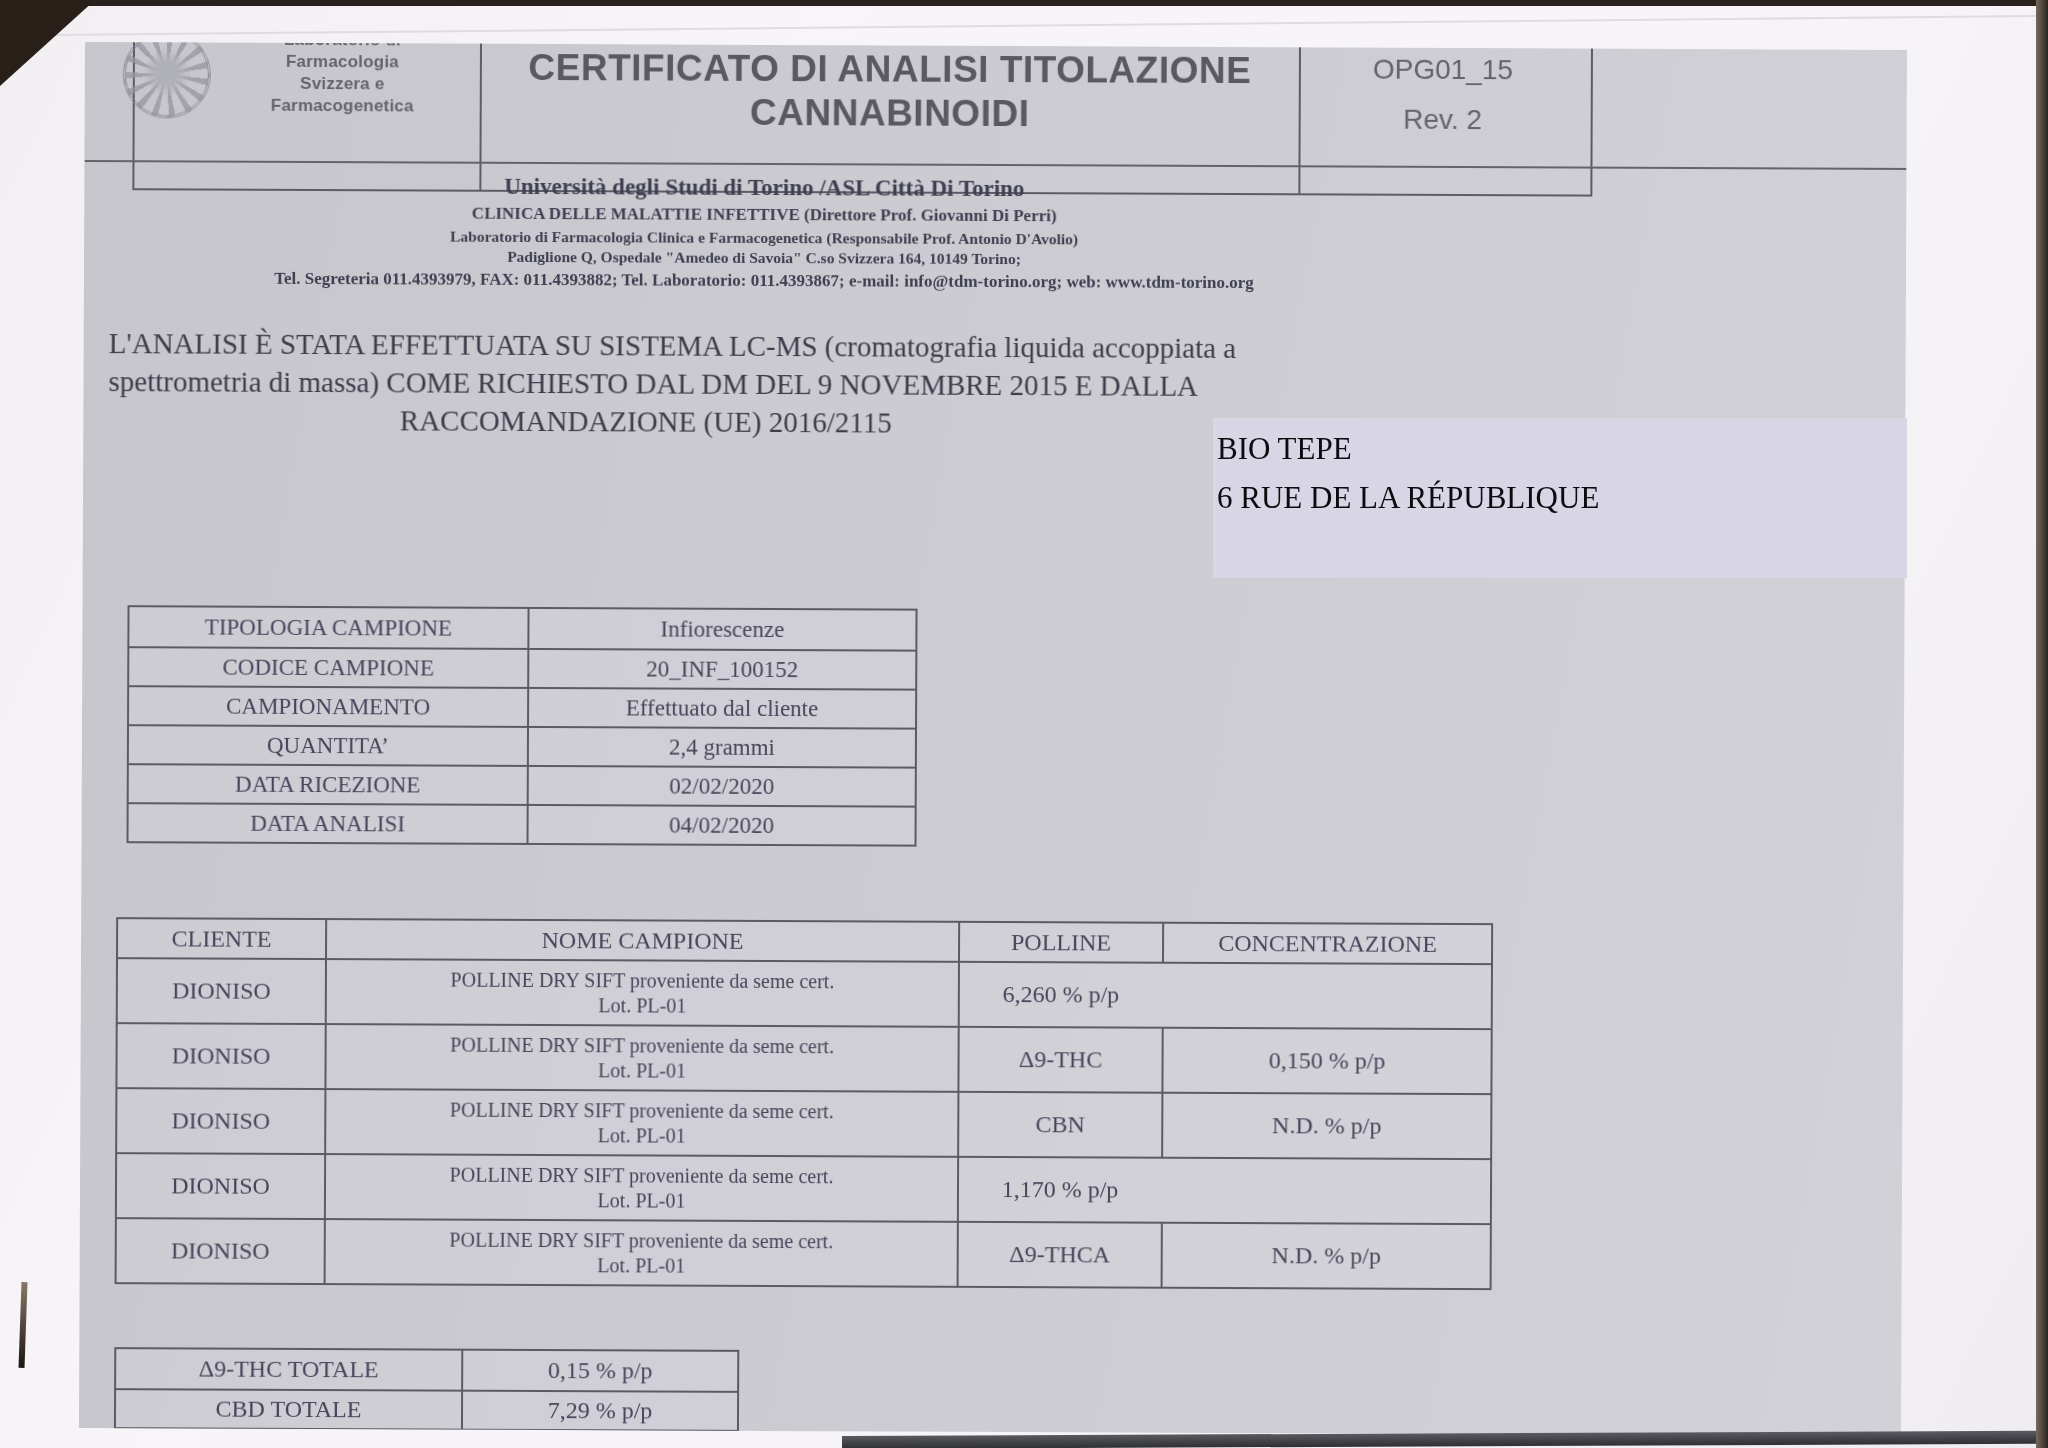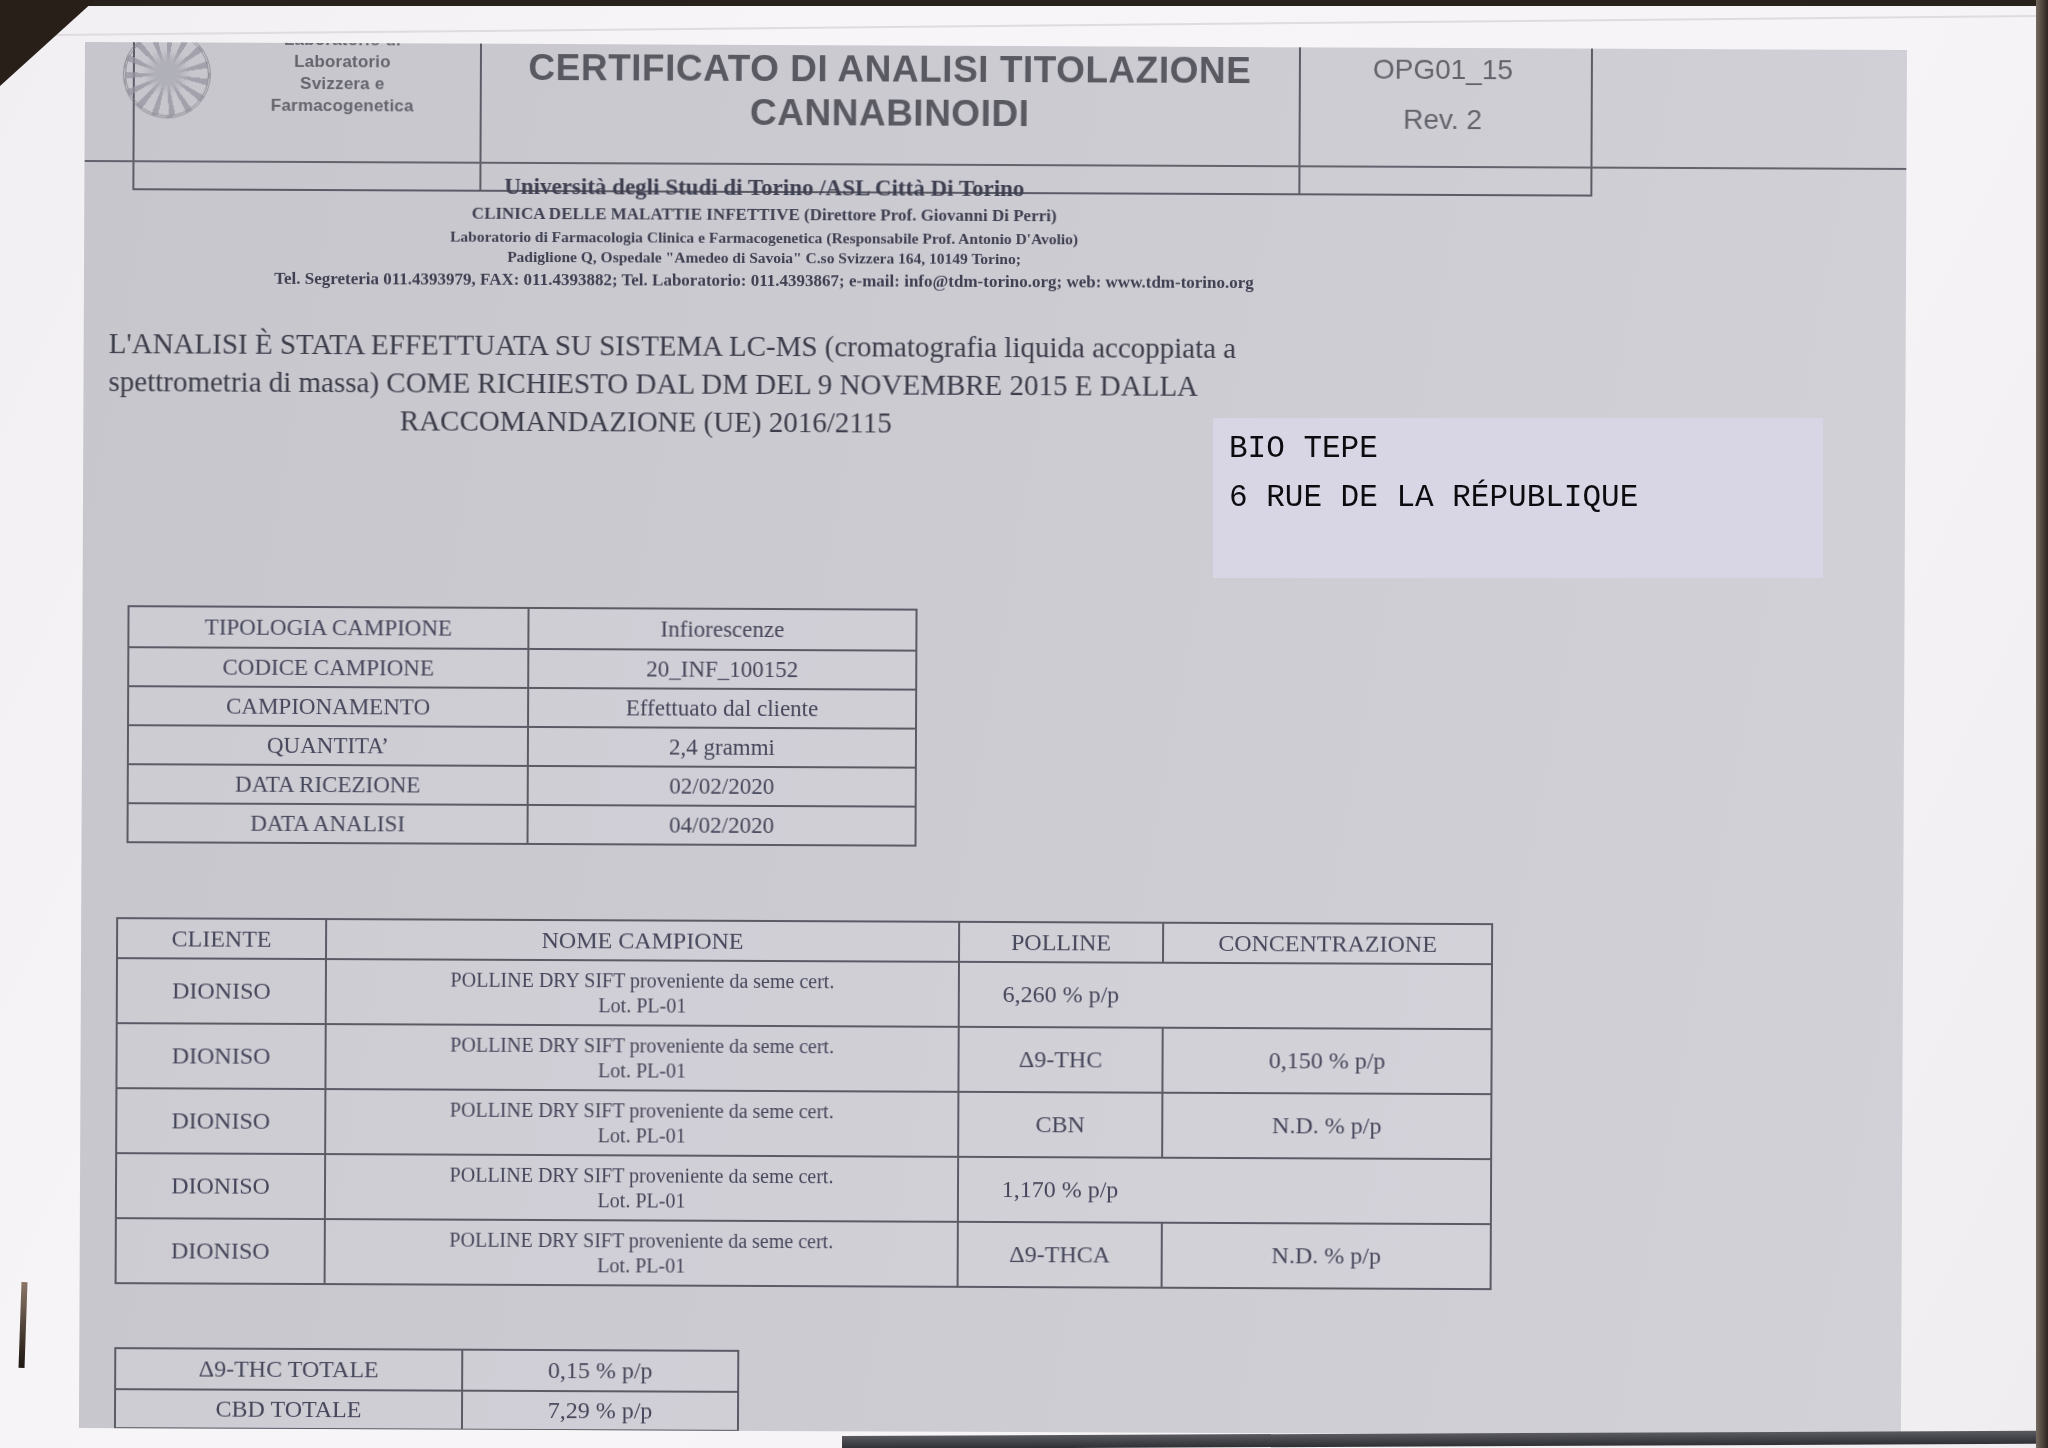--- a/index.html
+++ b/index.html
@@ -97,44 +97,44 @@
   }
   .tcell:first-child{border-left:none;}
   .sample-tbl .trow{grid-template-columns:398px 1fr;height:39px;font-size:23px;}
   .results-tbl .trow{grid-template-columns:207px 633px 204px 1fr;}
   .results-tbl .hrow{height:38px;font-size:24px;}
   .results-tbl .drow{height:65px;font-size:24px;}
   .nome{flex-direction:column;justify-content:center;font-size:20px;line-height:25px;}
   .totals-tbl .trow{grid-template-columns:345px 1fr;height:39px;font-size:24px;}
   
   .recipient{
-    position:absolute;left:1213px;top:418px;width:610px;height:160px;
-    background:#d8d6e4;box-sizing:border-box;padding:6px 0 0 16px;
-    font-family:Liberation Mono, monospace;font-size:31px;line-height:49px;color:#0c0c10;
+    position:absolute;left:1213px;top:418px;width:694px;height:160px;
+    background:#d8d6e4;box-sizing:border-box;padding:6px 0 0 4px;
+    font-family:Liberation Serif, serif;font-size:31px;line-height:49px;color:#0c0c10;
   }
 </style>
 </head>
 <body>
 
 <div id="stage">
 
   <div class="paper"></div>
   <div class="paper-edge-top"></div>
 
   <div class="scan">
     <div class="scan-inner">
 
       <div class="head-box">
         <div class="head-divider" style="left:345px"></div>
         <div class="head-divider" style="left:1164px"></div>
       </div>
       <div class="seal"></div>
       <div class="lab-name">
         <span style="display:block">Laboratorio di</span>
-        <span style="display:block">Laboratorio</span>
+        <span style="display:block">Farmacologia</span>
         <span style="display:block">Svizzera e</span>
         <span style="display:block">Farmacogenetica</span>
       </div>
       <div class="cert-title">
         <div>CERTIFICATO DI ANALISI TITOLAZIONE</div>
         <div>CANNABINOIDI</div>
       </div>
       <div class="doc-code">OPG01_15</div>
       <div class="doc-rev">Rev. 2</div>
       <div class="full-rule"></div>

